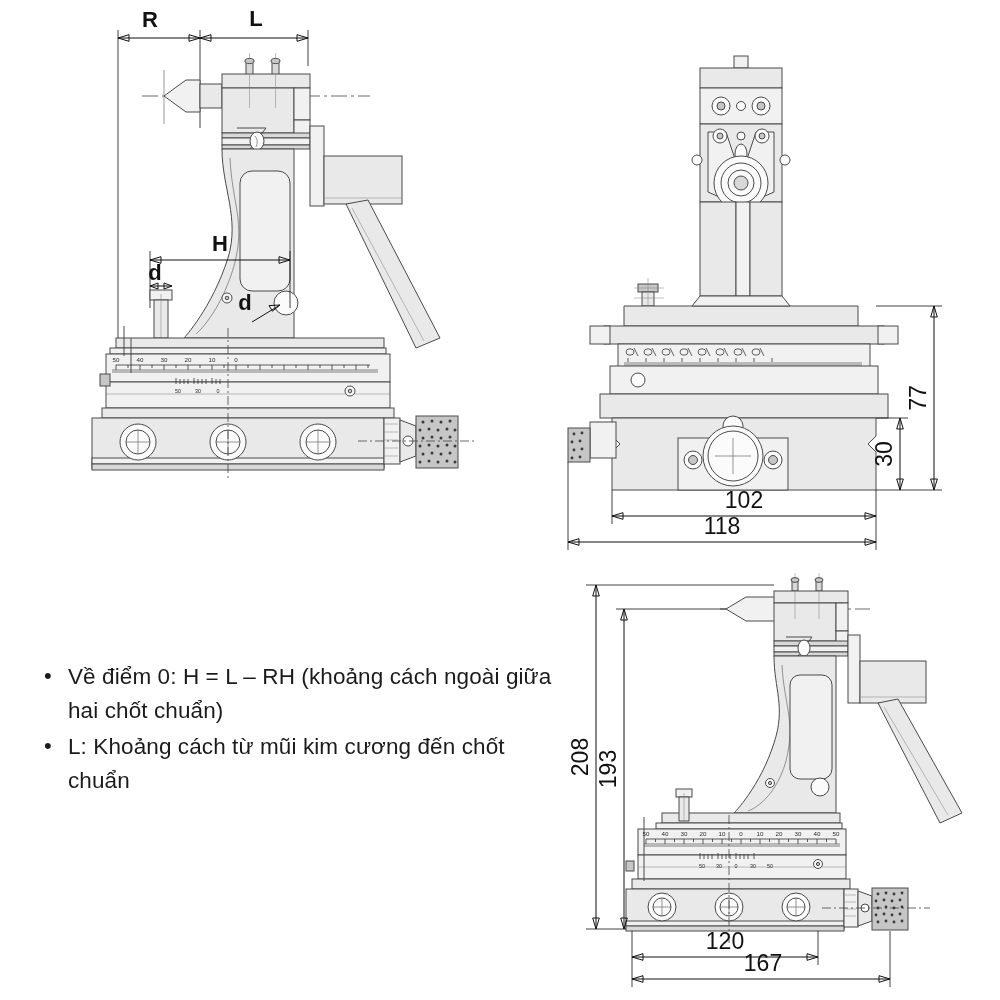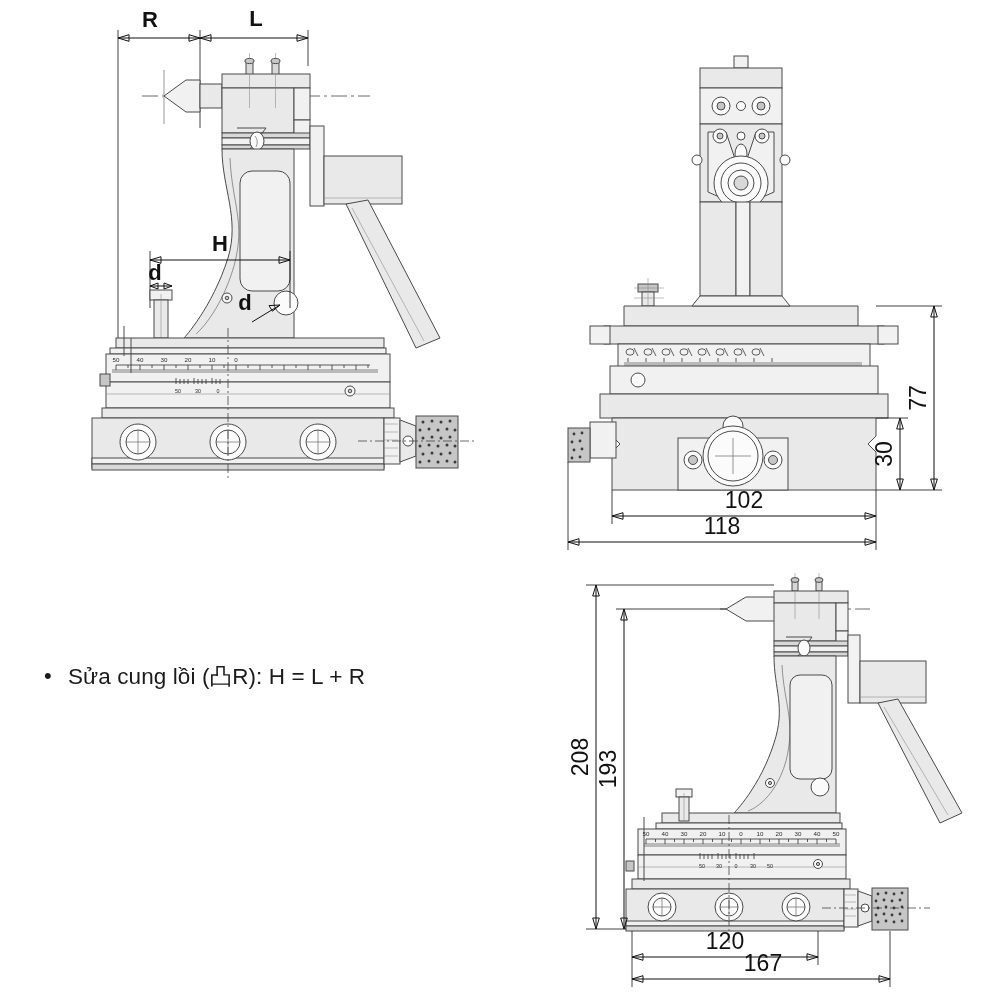--- a/index.html
+++ b/index.html
@@ -727,17 +727,18 @@
         <line class="dim" x1="62" y1="414" x2="320" y2="414"></line>
         <path class="dim" fill="#111" d="M62,414 l11,-3.3 l0,6.6 z"></path>
         <path class="dim" fill="#111" d="M320,414 l-11,-3.3 l0,6.6 z"></path>
         <text class="dimtxt" x="193" y="406" text-anchor="middle">167</text>
       </g>
     </svg>
   </div>
 
   <div id="notes">
     <ul>
-      <li>Sửa cung lồi (凸R): H = L + R</li>
+      <li>Về điểm 0: H = L – RH (khoảng cách ngoài giữa hai chốt chuẩn)</li>
+      <li>L: Khoảng cách từ mũi kim cương đến chốt chuẩn</li>
     </ul>
   </div>
 
 </div>
 
 </body></html>

